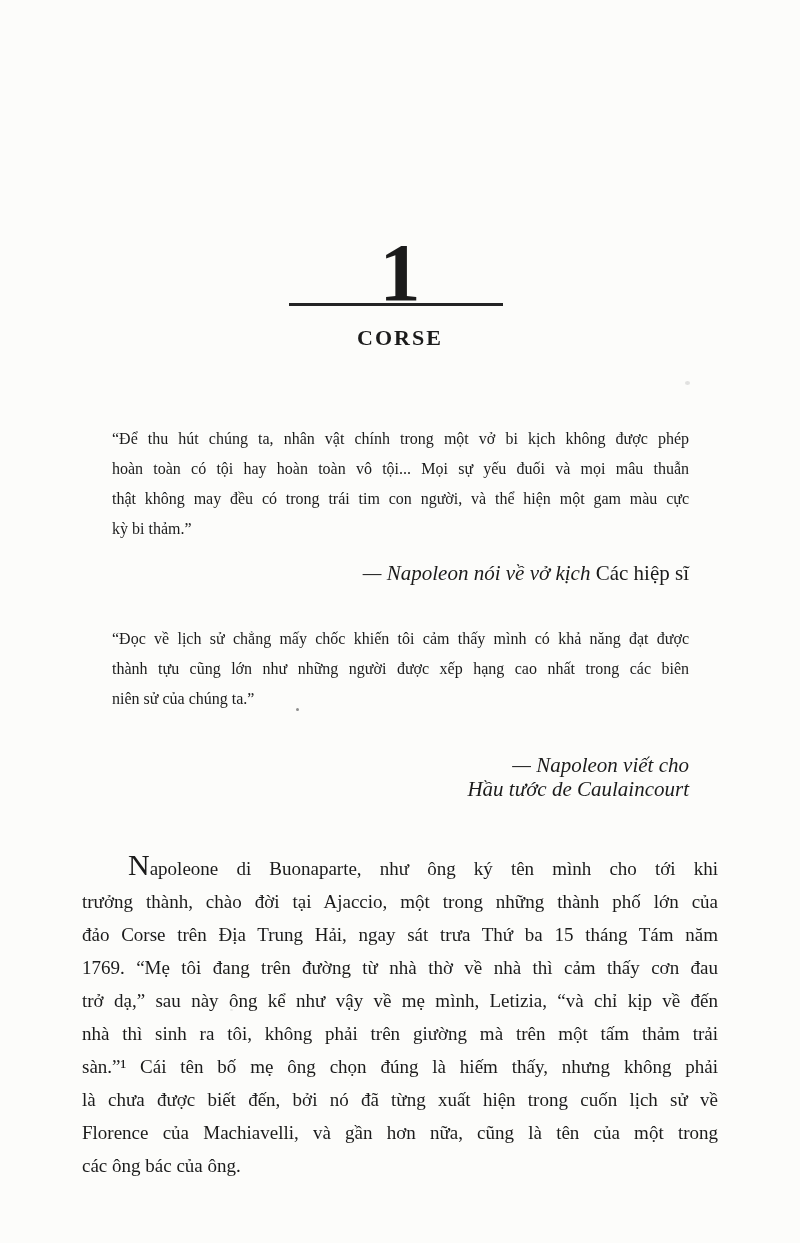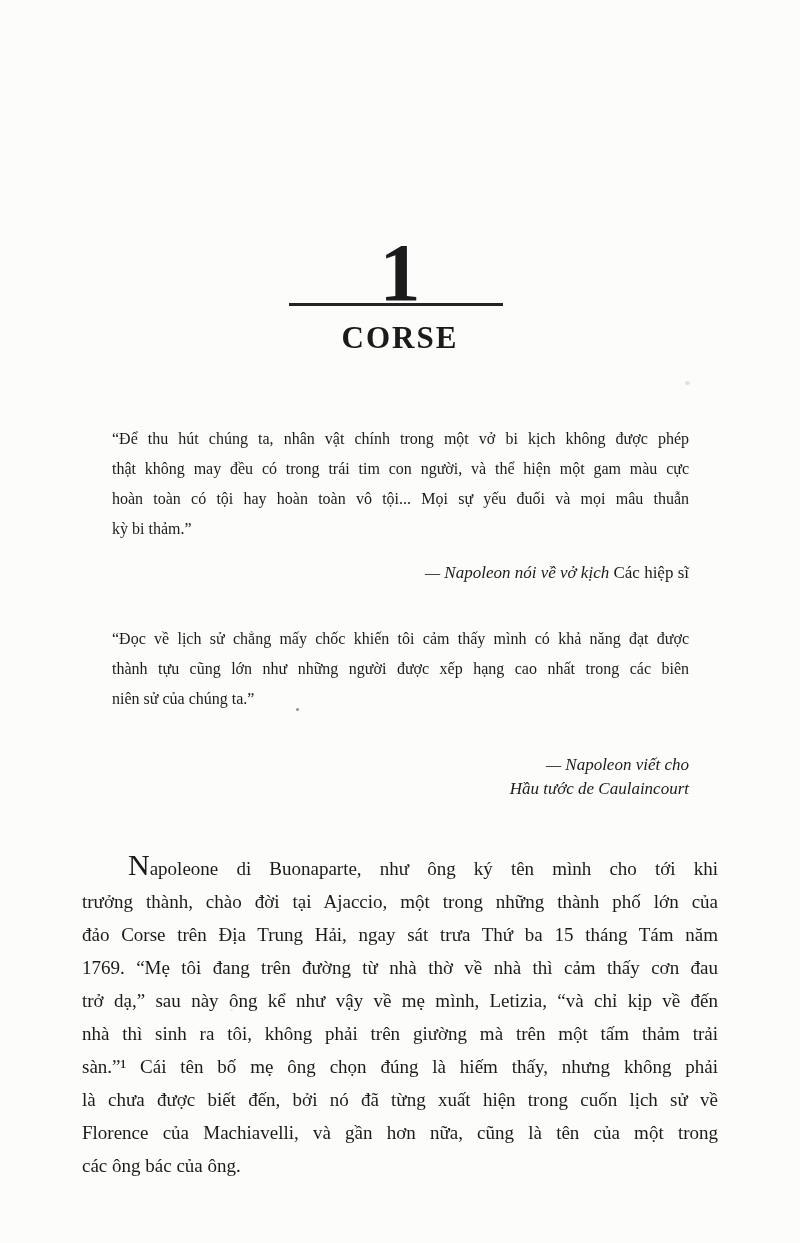--- a/index.html
+++ b/index.html
@@ -30,21 +30,21 @@
   .chapter-rule {
     position: absolute;
     top: 303px; left: 289px;
     width: 214px; height: 3px;
     background: #242424;
   }
   .chapter-title {
     position: absolute;
     top: 319px; left: 0; right: 0;
     text-align: center;
-    font-size: 31px;
+    font-size: 22px;
     line-height: 38px;
     font-weight: 700;
     letter-spacing: 2px;
   }
 
   
   .epigraph {
     position: absolute;
     left: 112px;
     width: 577px;
@@ -54,21 +54,21 @@
   .epigraph-1 { top: 424px; }
   .epigraph-2 { top: 624px; }
   .qline { text-align: justify; text-align-last: justify; }
   .qline.last { text-align-last: left; }
 
   .attribution {
     position: absolute;
     left: 112px;
     width: 577px;
     text-align: right;
-    font-size: 17px;
+    font-size: 21px;
     line-height: 24px;
     font-style: italic;
   }
   .attribution-1 { top: 561px; }
   .attribution-2 { top: 713px; margin-top: 40px; }
   .roman { font-style: normal; }
 
   
   .body-par {
     position: absolute;
@@ -99,22 +99,22 @@
 <body>
 
 <div class="page">
 
   <div class="chapter-number">1</div>
   <div class="chapter-rule"></div>
   <div class="chapter-title">CORSE</div>
 
   <div class="epigraph epigraph-1">
     <div class="qline">“Để thu hút chúng ta, nhân vật chính trong một vở bi kịch không được phép</div>
+    <div class="qline">hoàn toàn có tội hay hoàn toàn vô tội... Mọi sự yếu đuối và mọi mâu thuẫn</div>
     <div class="qline">thật không may đều có trong trái tim con người, và thể hiện một gam màu cực</div>
-    <div class="qline">hoàn toàn có tội hay hoàn toàn vô tội... Mọi sự yếu đuối và mọi mâu thuẫn</div>
     <div class="qline last">kỳ bi thảm.”</div>
   </div>
 
   <div class="attribution attribution-1">
     <div><span>— Napoleon nói về vở kịch </span><span class="roman">Các hiệp sĩ</span></div>
   </div>
 
   <div class="epigraph epigraph-2">
     <div class="qline">“Đọc về lịch sử chẳng mấy chốc khiến tôi cảm thấy mình có khả năng đạt được</div>
     <div class="qline">thành tựu cũng lớn như những người được xếp hạng cao nhất trong các biên</div>

